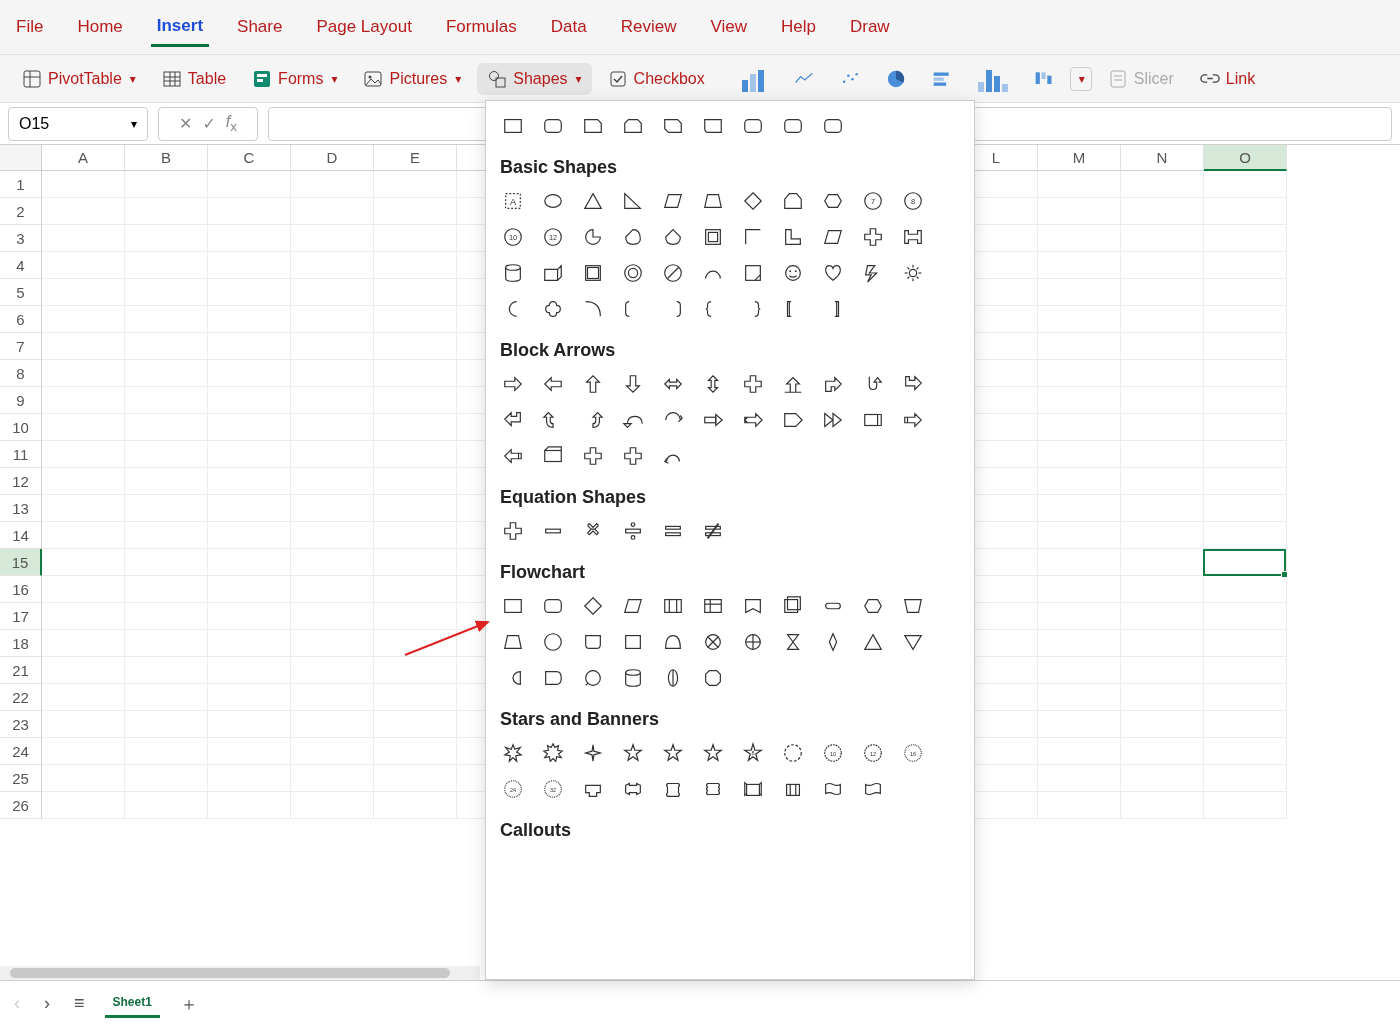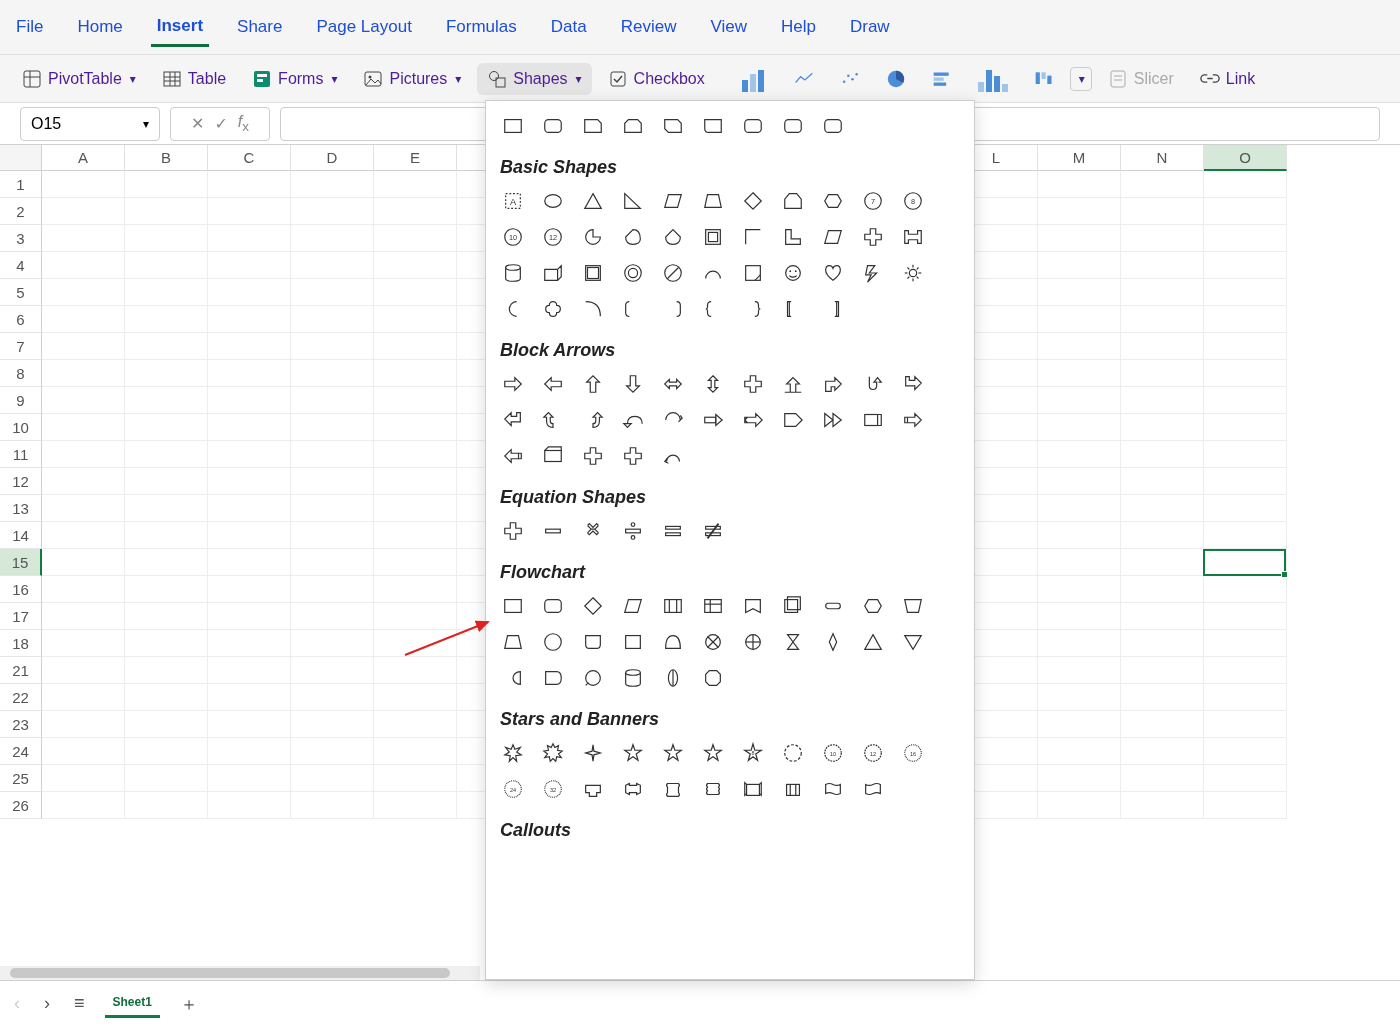--- a/index.html
+++ b/index.html
@@ -1,38 +1,38 @@
 <!DOCTYPE html>
 <html><head>
 <meta charset="utf-8">
 <style>
 * { box-sizing: border-box; margin: 0; padding: 0; font-family: 'Segoe UI', Tahoma, sans-serif; }
 body { background: #fff; width: 1400px; height: 1026px; overflow: hidden; position: relative; }
 
 
 .menubar { height: 55px; display: flex; align-items: center; padding: 0 10px; gap: 22px; background: #f5f5f5; border-bottom: 1px solid #e0e0e0; }
-.menu-item { font-size: 17px; color: #1d4ed8; padding: 8px 6px; cursor: pointer; }
+.menu-item { font-size: 17px; color: #b91c1c; padding: 8px 6px; cursor: pointer; }
 .menu-item.active { color: #1d4ed8; border-bottom: 3px solid #0f6e3d; font-weight: 600; }
 
 
 .ribbon { height: 48px; display: flex; align-items: center; padding: 0 12px; gap: 6px; background: #f5f5f5; border-bottom: 1px solid #e0e0e0; }
-.ribbon-btn { display: flex; align-items: center; gap: 6px; font-size: 16px; color: #4c1d95; padding: 6px 10px; border-radius: 6px; background: transparent; border: none; cursor: pointer; }
+.ribbon-btn { display: flex; align-items: center; gap: 6px; font-size: 16px; color: #b91c1c; padding: 6px 10px; border-radius: 6px; background: transparent; border: none; cursor: pointer; }
 .ribbon-btn.active { background: #e4e4e4; justify-content: center; }
 .ribbon-btn.disabled { color: #aaa; }
 .ribbon-icon { width: 20px; height: 20px; display:inline-flex; align-items:center; justify-content:center; }
 .chev { font-size: 12px; margin-left: 2px; }
 .ribbon-sep { width: 1px; }
 
 
 .chart-ic { width: 30px; height: 26px; display:inline-flex; align-items:flex-end; justify-content:center; gap:2px; }
 .chart-ic .bar { width:6px; background:#4a8dd8; }
 .chart-ic .bar.m{background:#a3c3e8;}
 
 
-.fbar { height: 42px; display: flex; align-items: center; padding: 4px 20px; gap: 10px; border-bottom: 1px solid #d0d0d0; }
+.fbar { height: 42px; display: flex; align-items: center; padding: 4px 8px; gap: 10px; border-bottom: 1px solid #d0d0d0; }
 .namebox { width: 140px; height: 34px; border: 1px solid #ccc; border-radius: 4px; display:flex; align-items:center; padding: 0 10px; font-size:16px; justify-content:space-between;}
 .fx-ctrl { width: 100px; height: 34px; border: 1px solid #ccc; border-radius: 4px; display:flex; align-items:center; justify-content:center; gap:10px; font-size:16px; color:#888;}
 .fx-input { flex:1; height:34px; border:1px solid #ccc; border-radius:4px; padding:0 10px; font-size:16px;}
 
 
 .sheet { position: absolute; top: 145px; left: 0; right: 0; bottom: 46px; overflow:hidden;}
 .colhead { display:flex; height:26px; }
 .corner { width:42px; border-right:1px solid #d0d0d0; border-bottom:1px solid #d0d0d0; background:#f5f5f5;}
 .ch { flex:0 0 83px; text-align:center; font-size:15px; color:#555; border-right:1px solid #e0e0e0; border-bottom:1px solid #d0d0d0; background:#fff; line-height:26px;}
 .ch.sel { background:#d6e9d8; border-bottom:2px solid #107c41;}
@@ -45,21 +45,21 @@
 
 .sel-cell { position:absolute; border:2px solid #107c41; box-sizing:border-box; left:1203px; top:404px; width:83px; height:27px; }
 .sel-handle { position:absolute; right:-4px; bottom:-4px; width:7px; height:7px; background:#107c41; border:1px solid #fff;}
 
 
 .dropdown { position:absolute; top:100px; left:485px; width:490px; bottom:46px; background:#fff; border:1px solid #ccc; box-shadow:0 4px 16px rgba(0,0,0,0.15); overflow:hidden; }
 .dropdown-inner { position:absolute; inset:0; overflow-y:auto; padding: 0 14px 20px 14px;}
 .dropdown-inner::-webkit-scrollbar{width:10px;}
 .dropdown-inner::-webkit-scrollbar-thumb{background:#c4c4c4;border-radius:5px;}
 .dropdown-inner::-webkit-scrollbar-track{background:#f0f0f0;}
-.cat-title { font-size:18px; font-weight:600; color:#222; margin: 18px 0 10px 0; font-style: italic;}
+.cat-title { font-size:18px; font-weight:600; color:#222; margin: 18px 0 10px 0;}
 .shape-grid { display:flex; flex-wrap:wrap; gap: 10px 14px; }
 .shape { width:26px; height:26px; display:flex; align-items:center; justify-content:center; cursor:pointer; }
 .shape svg { width:22px; height:22px; stroke:#333; stroke-width:1.3; fill:none; }
 
 
 .arrow-annot { position:absolute; top:610px; left:400px; width:100px; height:50px; pointer-events:none;}
 
 
 .tabs { position:absolute; bottom:0; left:0; right:0; height:46px; border-top:1px solid #d0d0d0; display:flex; align-items:center; padding:0 10px; gap:16px;}
 .tab-nav { color:#ccc; font-size:18px; padding:4px;}

